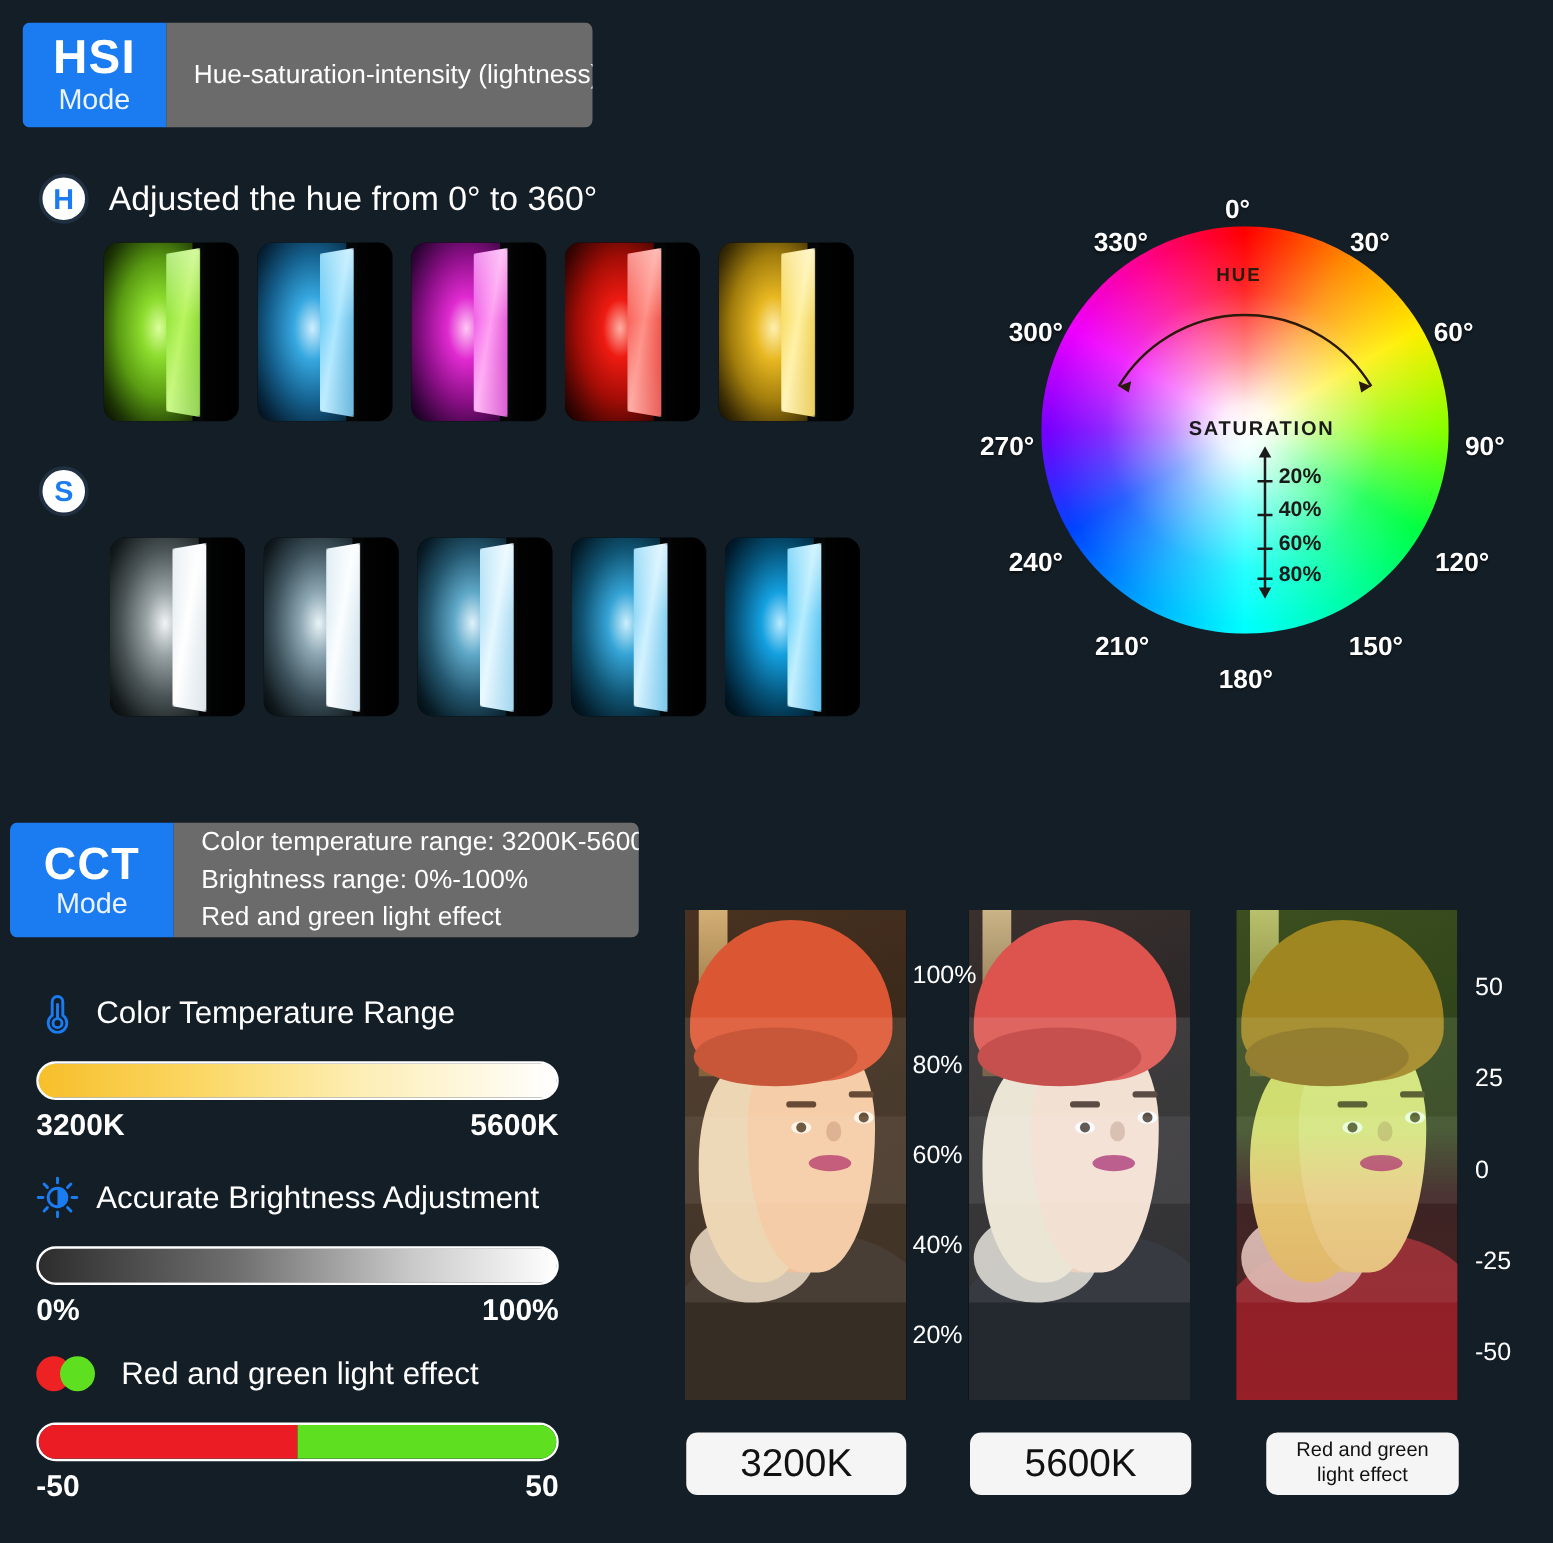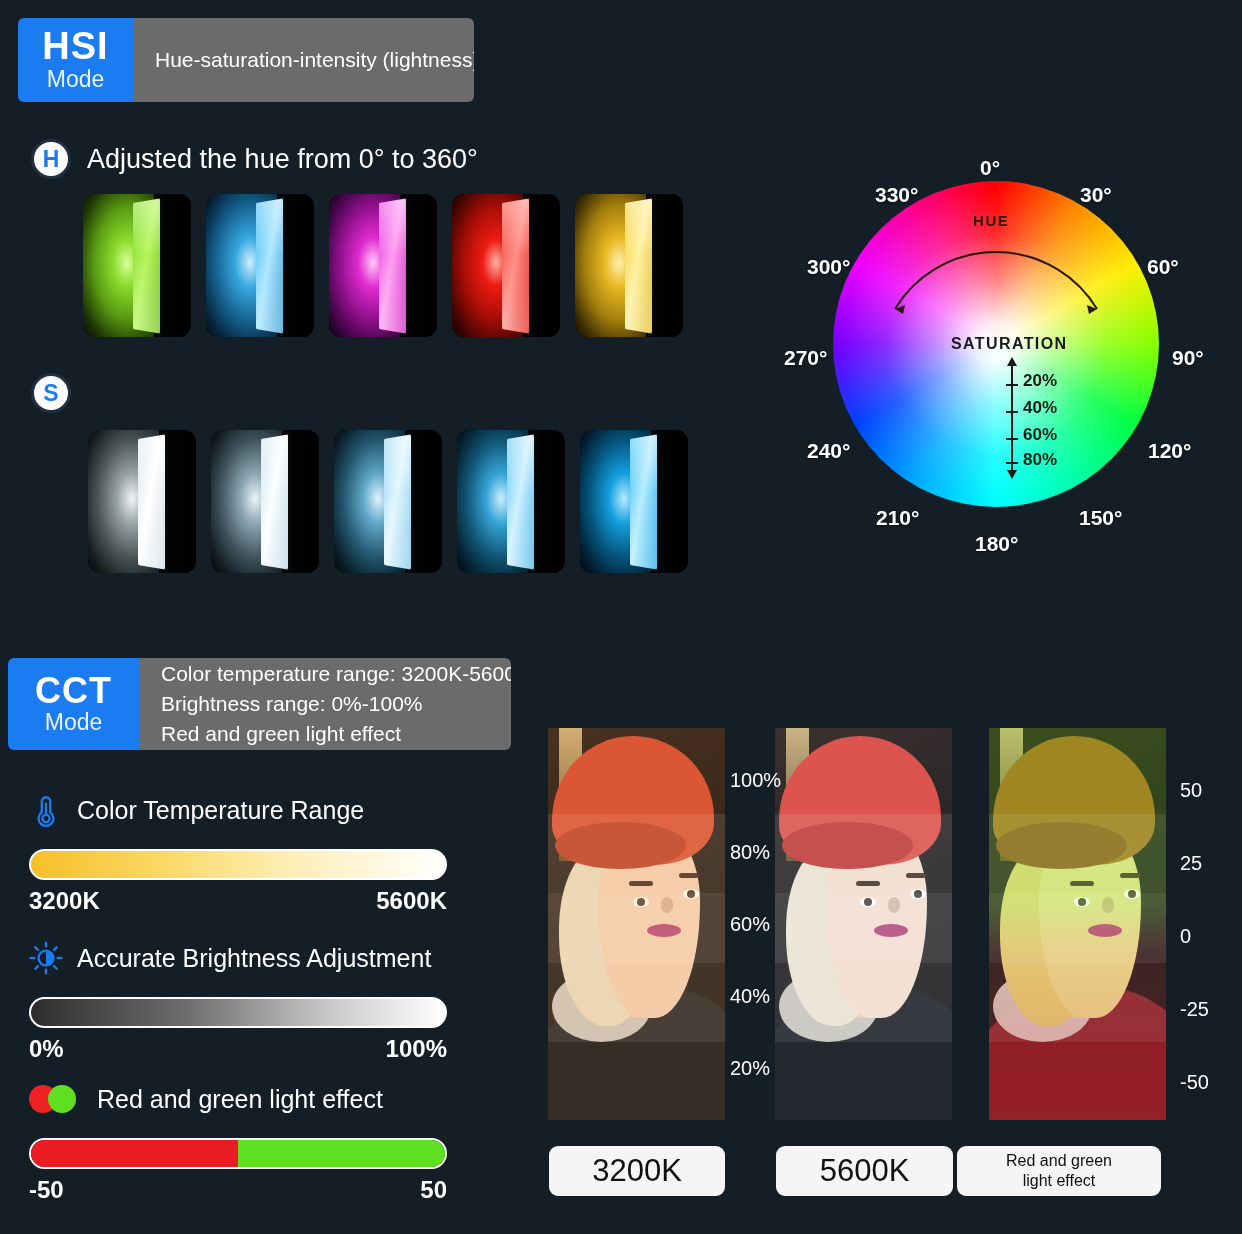--- a/index.html
+++ b/index.html
@@ -313,21 +313,21 @@
     background: #f5f5f5;
     border-radius: 9px;
     display: flex;
     align-items: center;
     justify-content: center;
     color: #111111;
     text-align: center;
   }
   #cap-3200 { left: 549px; top: 1146px; width: 176px; height: 50px; font-size: 31px; }
   #cap-5600 { left: 776px; top: 1146px; width: 177px; height: 50px; font-size: 31px; }
-  #cap-rg   { left: 957px; top: 1146px; width: 204px; height: 50px; font-size: 16px; line-height: 1.25; }
+  #cap-rg   { left: 1013px; top: 1146px; width: 154px; height: 50px; font-size: 16px; line-height: 1.25; }
 </style>
 </head>
 <body>
 
 <div class="mode-bar" id="hsi-bar">
   <div class="mode-badge">
     <span class="mode-badge-title">HSI</span>
     <span class="mode-badge-sub">Mode</span>
   </div>
   <div class="mode-desc">

